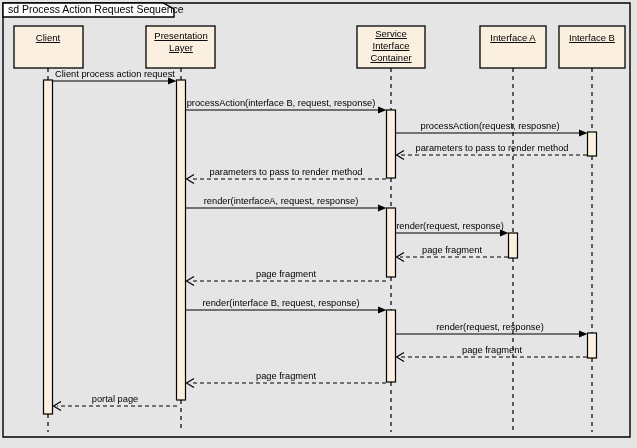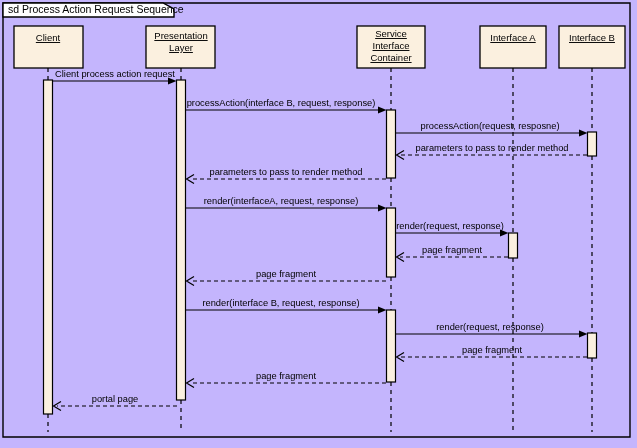--- a/index.html
+++ b/index.html
@@ -10,21 +10,21 @@
   body {
     width: 637px;
     height: 448px;
     font-family: "Liberation Sans", sans-serif;
     overflow: hidden;
   }
   #canvas {
     position: relative;
     width: 637px;
     height: 448px;
-    background: #c4b5fd;
+    background: #e5e5e5;
   }
   svg#diagram {
     position: absolute;
     left: 0;
     top: 0;
     display: block;
   }
   .frame-border {
     fill: none;
     stroke: #000000;

